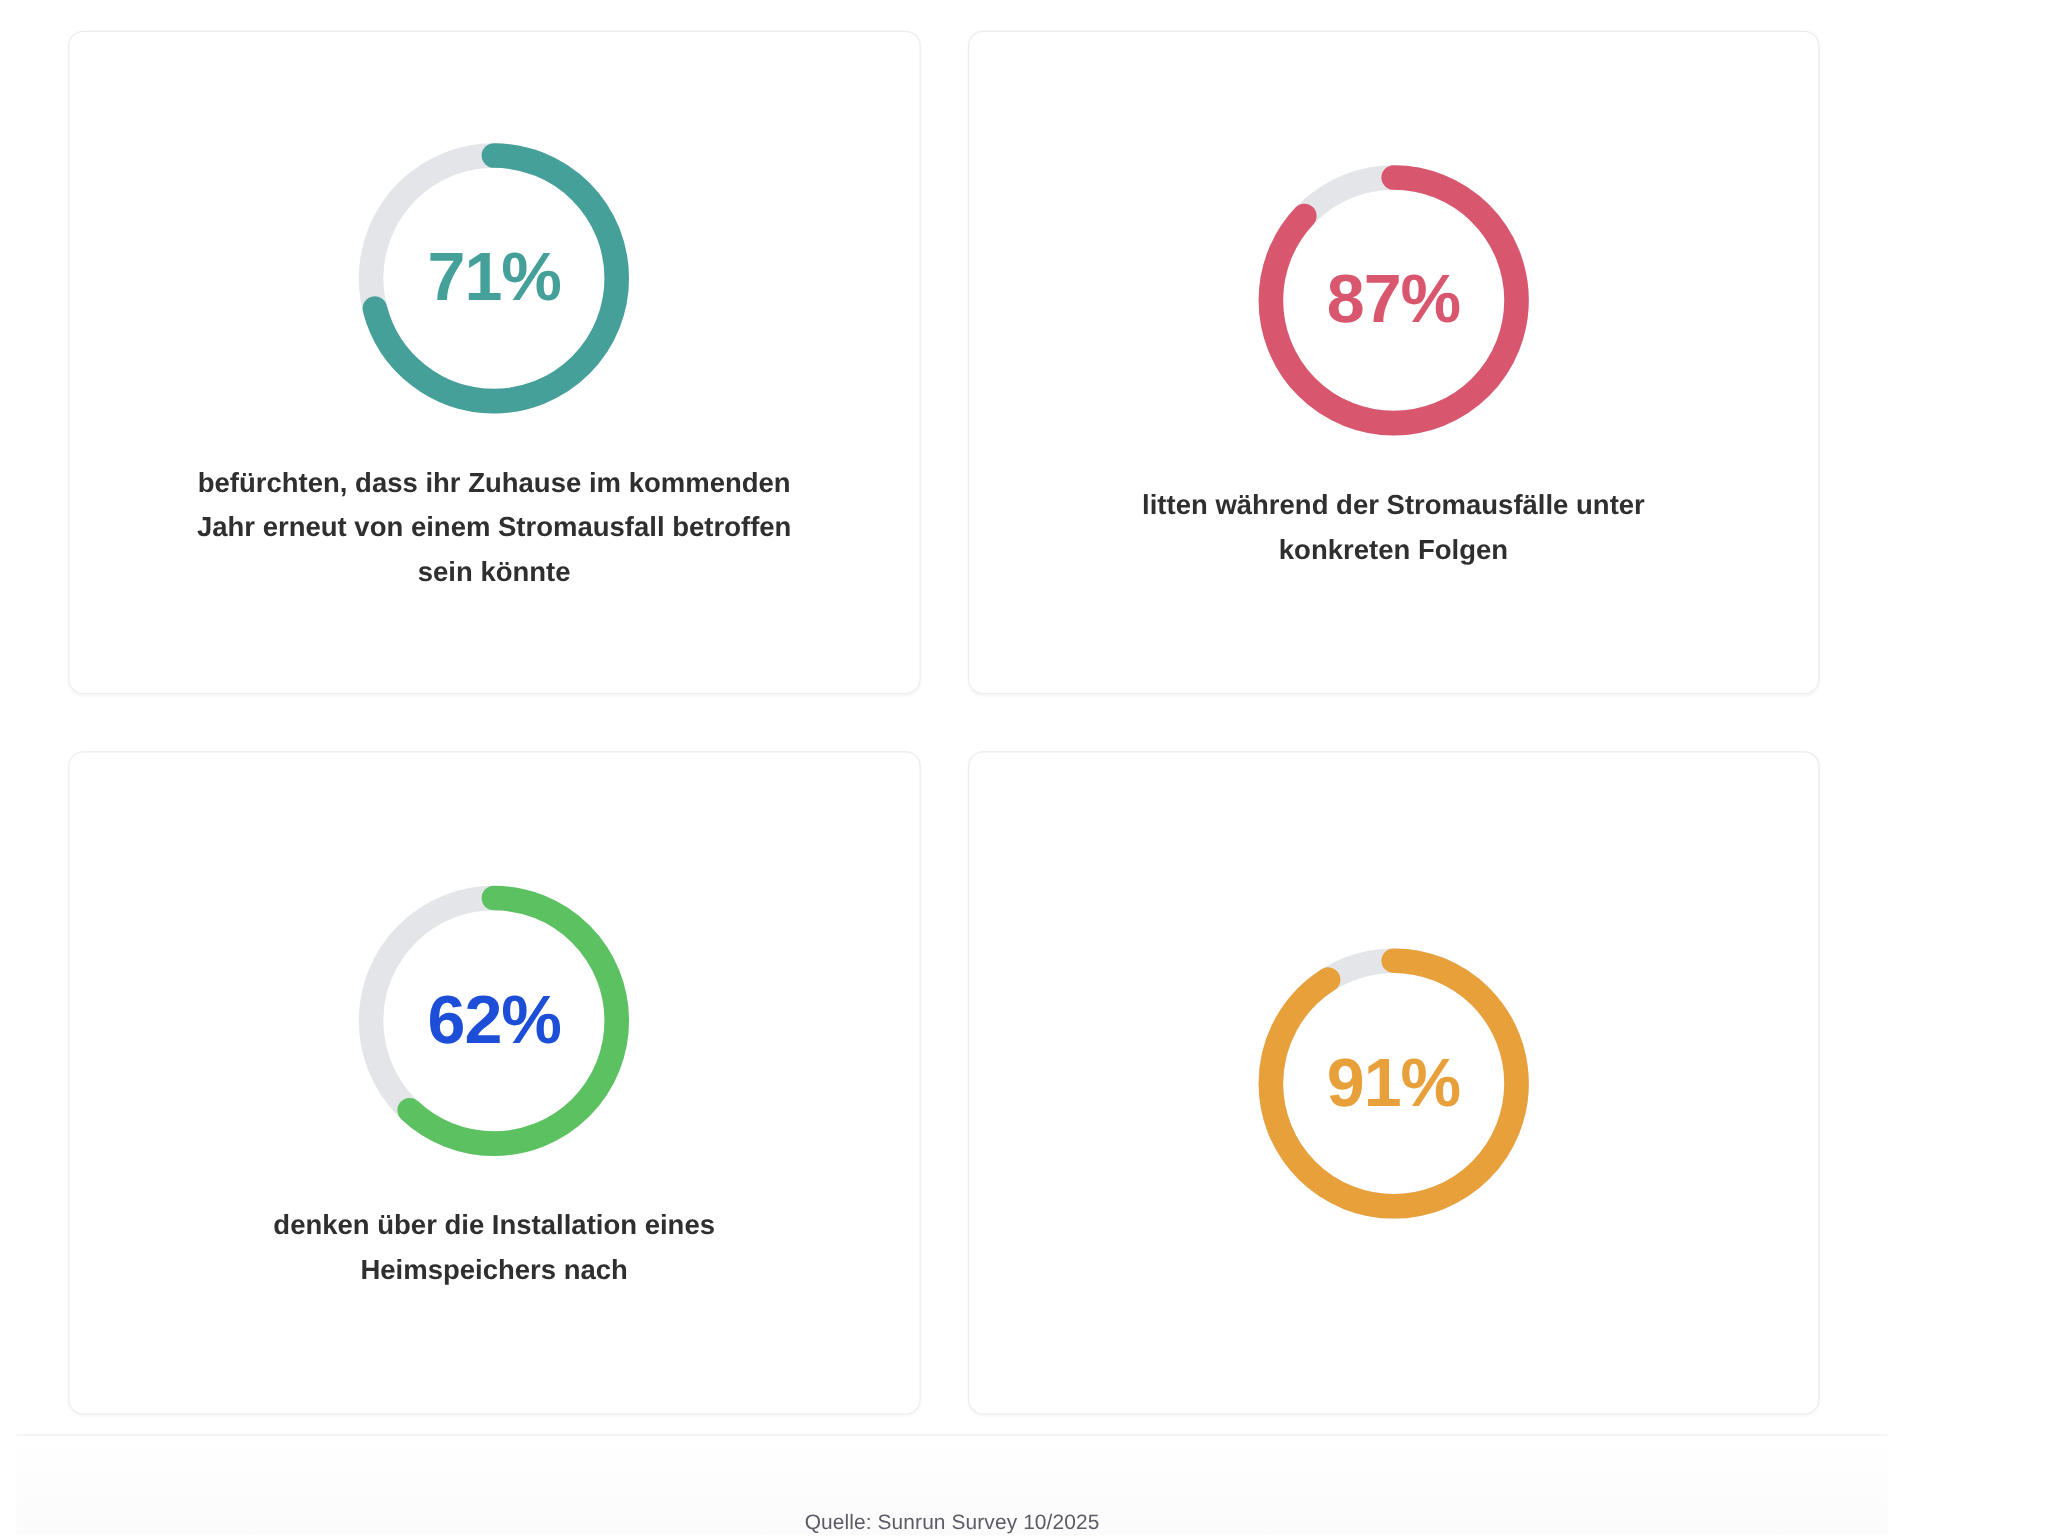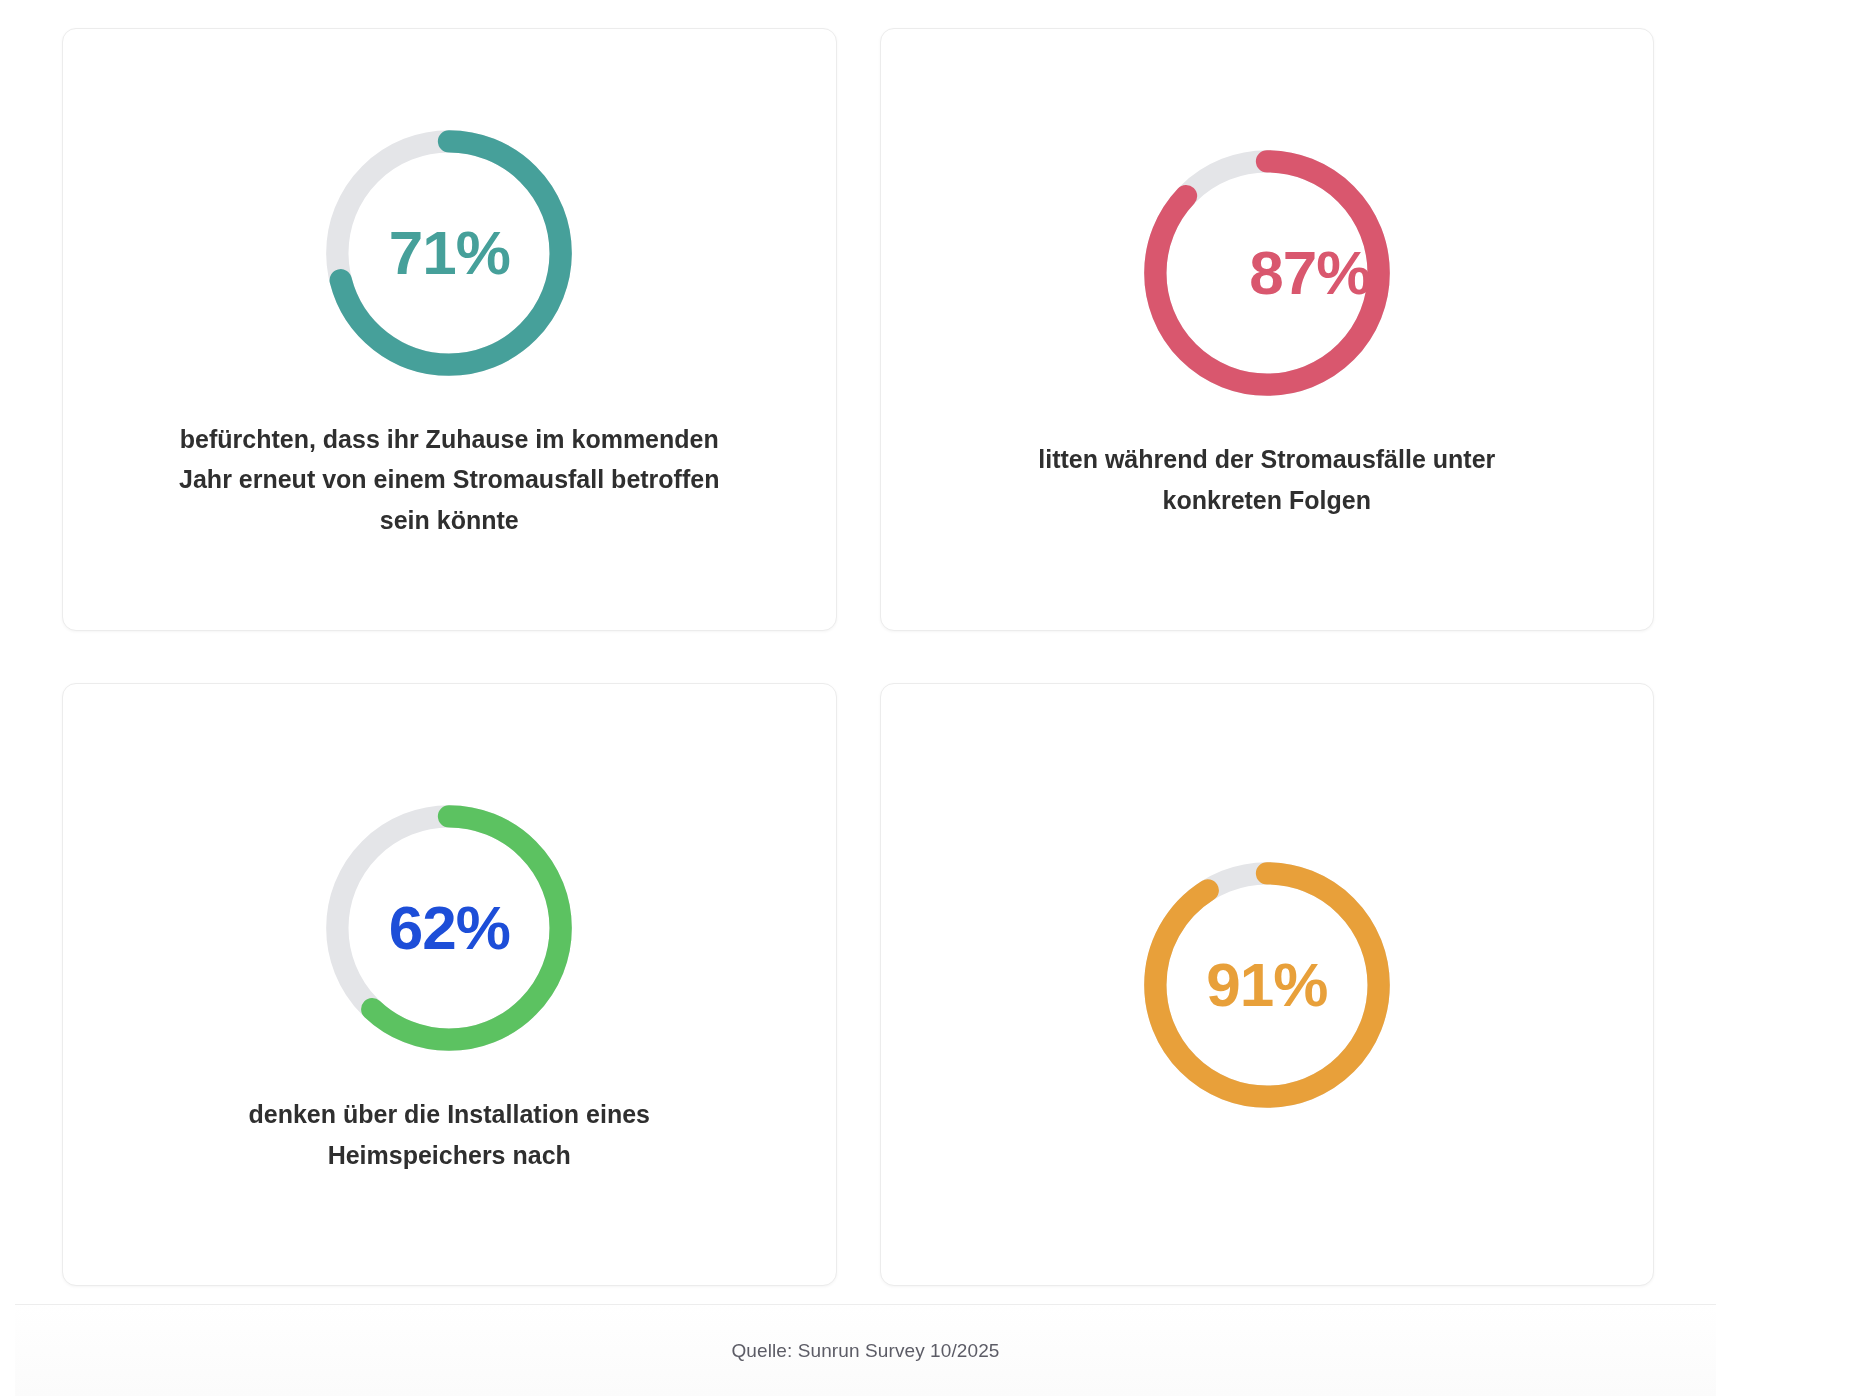--- a/index.html
+++ b/index.html
@@ -92,21 +92,21 @@
     align-items: center;
     justify-content: center;
   }
 
   .source-bar {
     flex: 0 0 auto;
     height: 92px;
     border-top: 1px solid #ededed;
     background: linear-gradient(to bottom, #ffffff 0%, #fbfbfb 100%);
     display: flex;
-    align-items: center;
+    align-items: flex-end;
     justify-content: center;
     margin-left: 15px;
   }
 
   .source-text {
     font-size: 19px;
     color: #5c5c66;
     letter-spacing: 0.1px;
   }
 </style>
@@ -131,21 +131,21 @@
         </div>
       </div>
 
       <div class="stat-card">
         <div class="card-body">
           <div class="donut-wrap">
             <svg class="donut-svg" viewBox="0 0 120 120">
               <circle cx="60" cy="60" r="50" fill="none" stroke="#e4e5e8" stroke-width="10"></circle>
               <circle class="donut-arc" cx="60" cy="60" r="50" fill="none" stroke="#d9576e" stroke-width="10" stroke-linecap="round" stroke-dasharray="273.319 314.159" stroke-dashoffset="0"></circle>
             </svg>
-            <div class="donut-value" style="color: rgb(217, 87, 110); margin-left: 43px;">87%</div>
+            <div class="donut-value" style="color: rgb(217, 87, 110);">87%</div>
           </div>
           <div class="card-caption">litten während der Stromausfälle unter konkreten Folgen</div>
         </div>
       </div>
 
       <div class="stat-card">
         <div class="card-body">
           <div class="donut-wrap">
             <svg class="donut-svg" viewBox="0 0 120 120">
               <circle cx="60" cy="60" r="50" fill="none" stroke="#e4e5e8" stroke-width="10"></circle>

